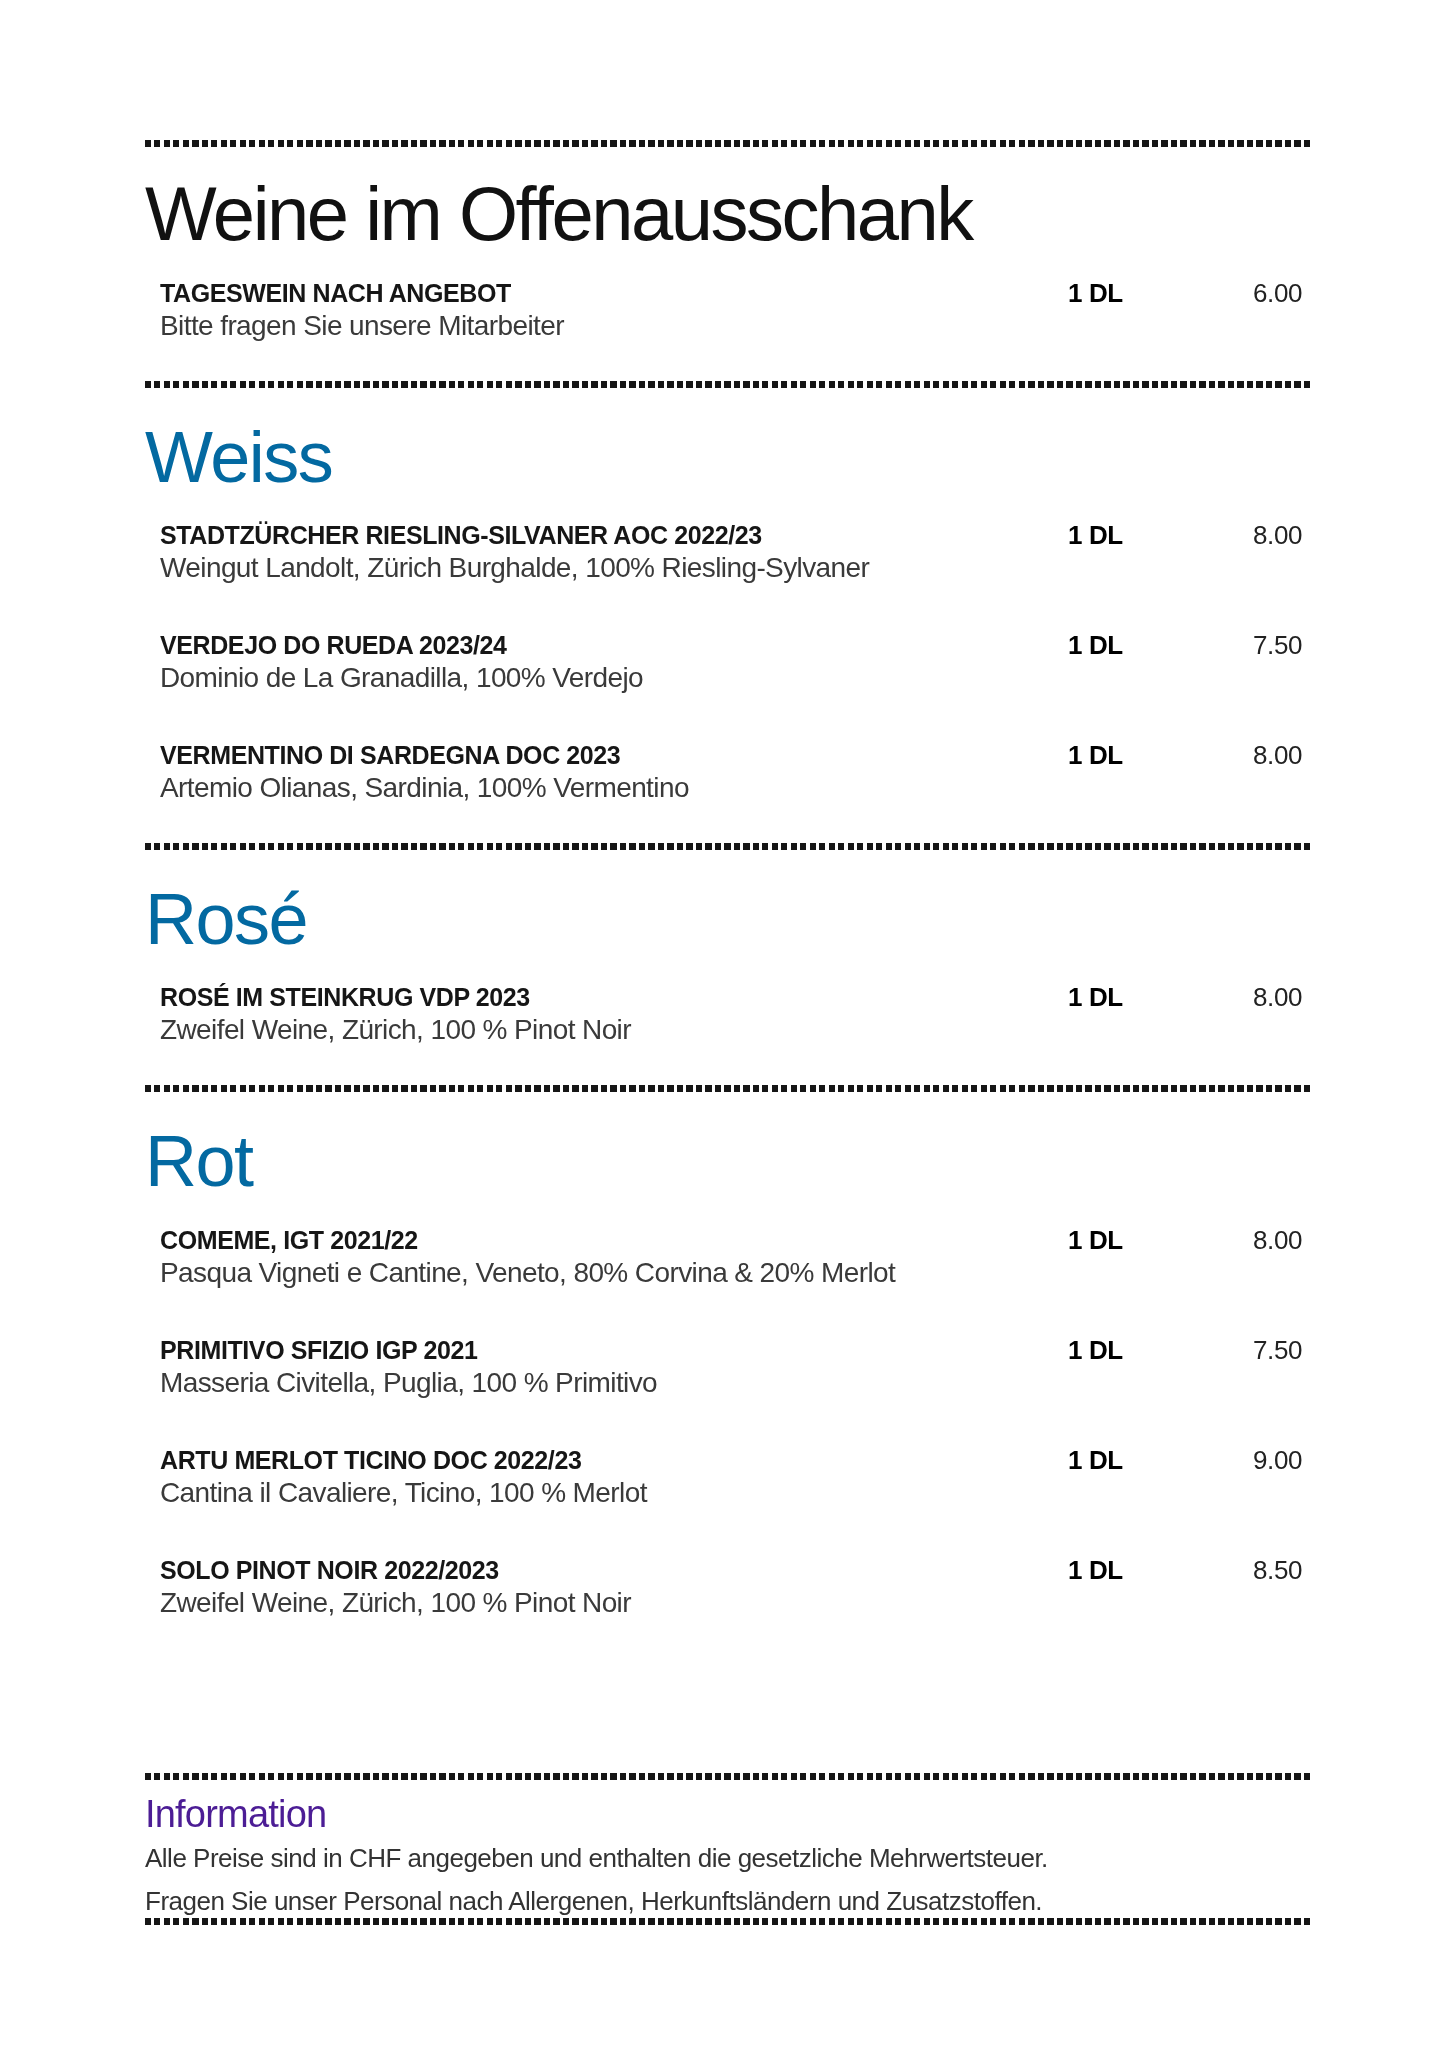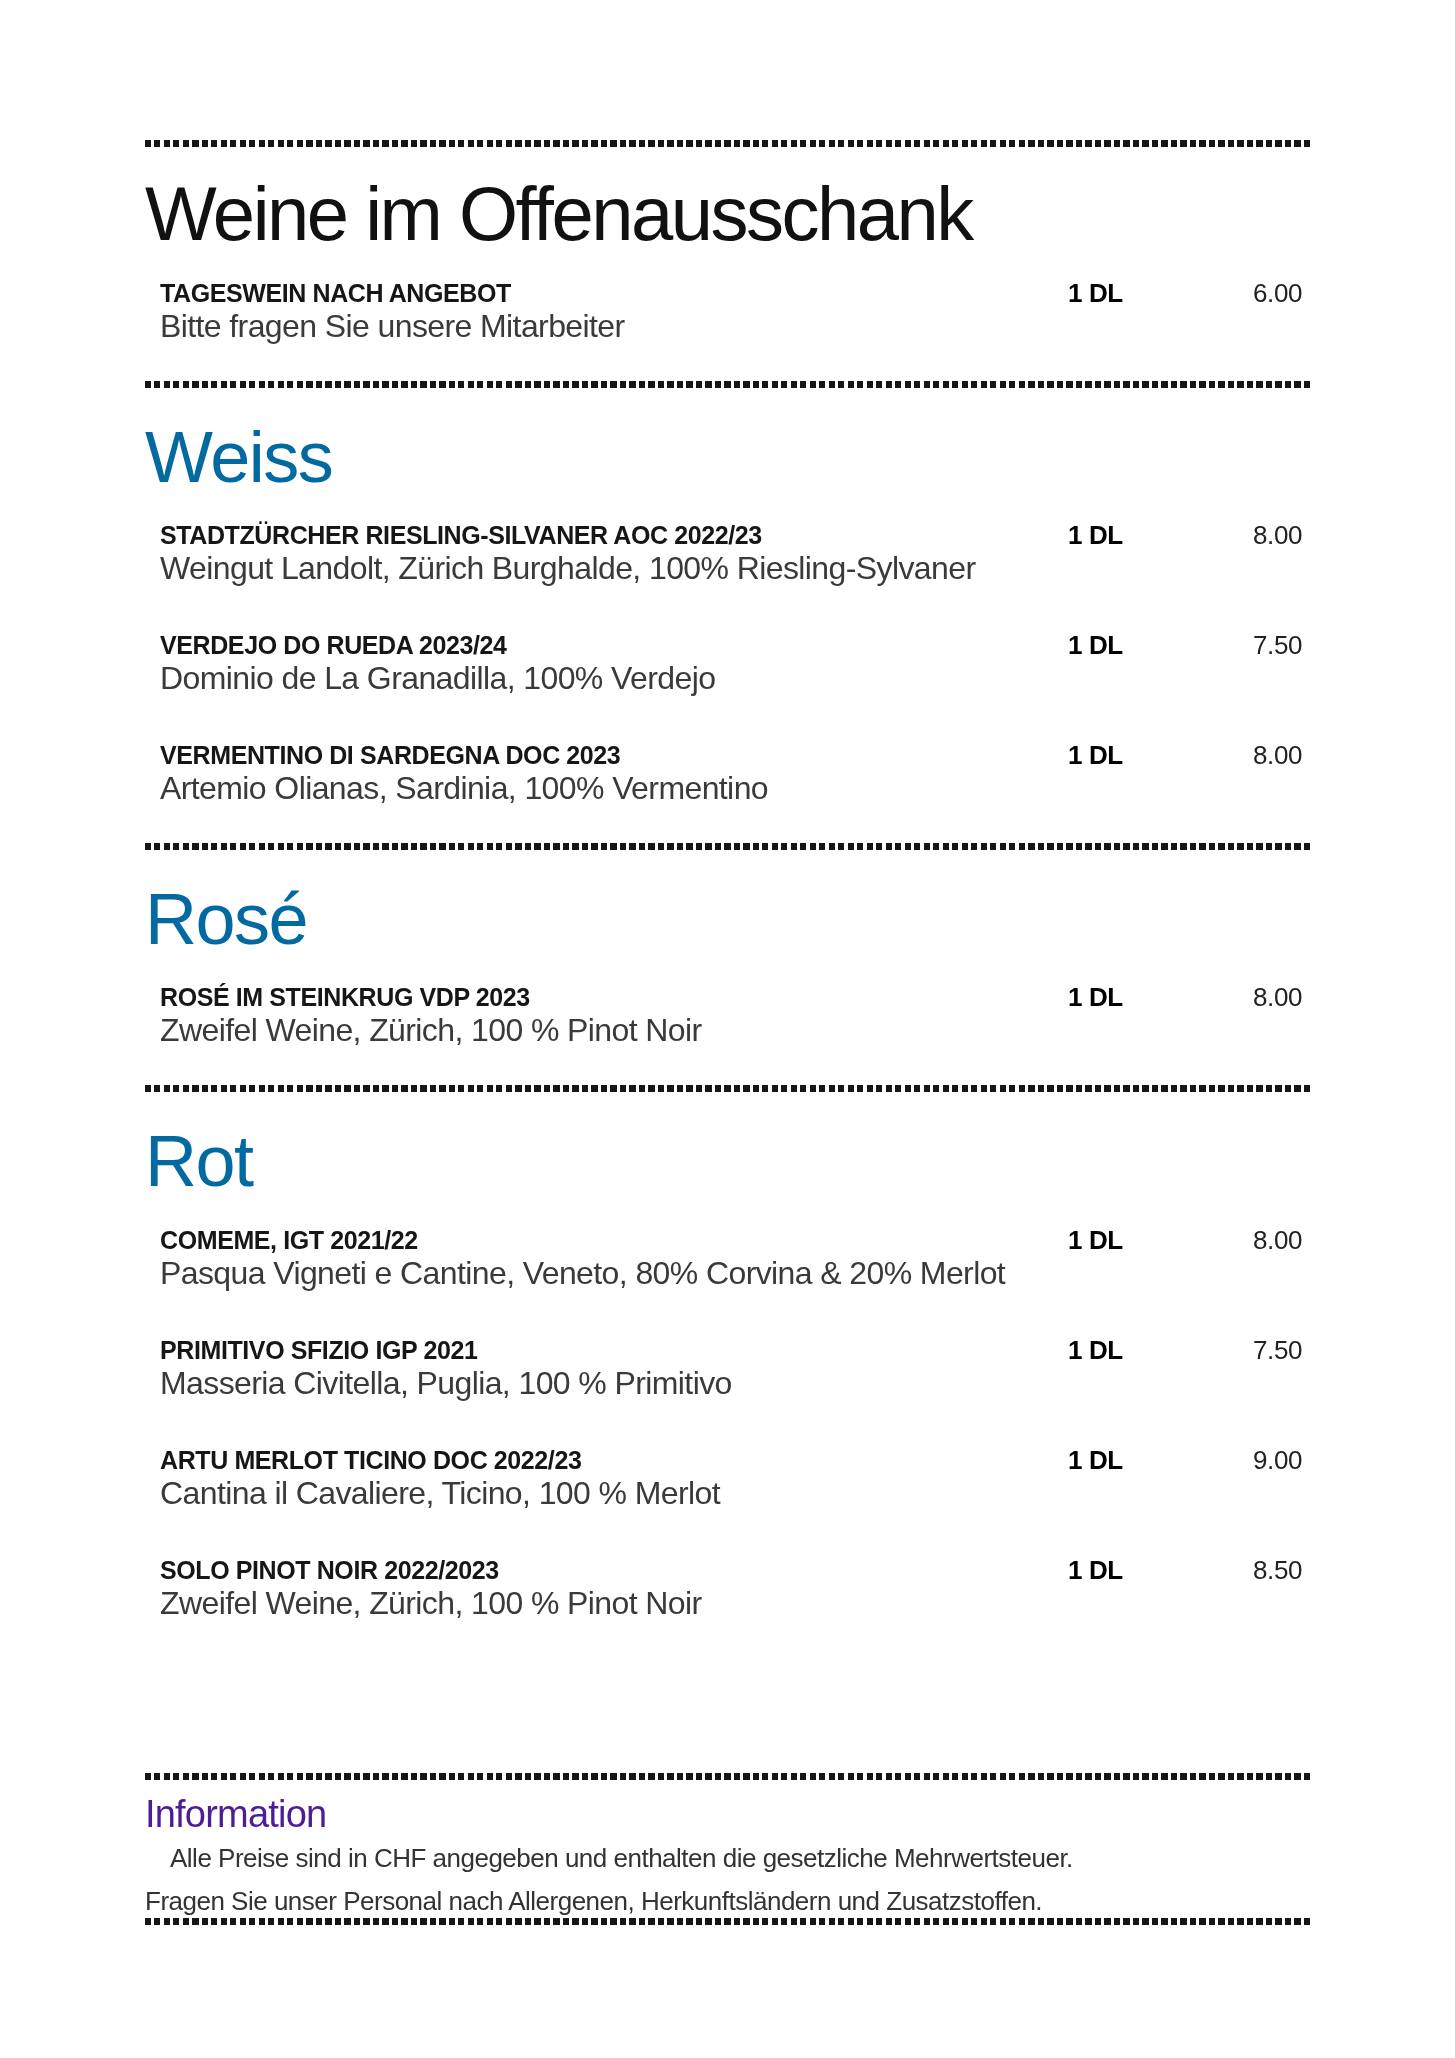--- a/index.html
+++ b/index.html
@@ -49,21 +49,21 @@
   .item-text { width: 908px; flex: none; margin-left: 15px; }
   .item-name {
     font-size: 25px;
     font-weight: 600;
     letter-spacing: -0.4px;
     line-height: 30px;
     color: #161616;
     white-space: nowrap;
   }
   .item-desc {
-    font-size: 32px;
+    font-size: 28px;
     font-weight: 400;
     letter-spacing: -0.6px;
     line-height: 36px;
     color: #3a3a3a;
     white-space: nowrap;
   }
   .item-size {
     width: 185px;
     flex: none;
     font-size: 26px;
@@ -92,21 +92,21 @@
   }
   p.info-line {
     margin: 0;
     font-size: 26px;
     font-weight: 400;
     letter-spacing: -0.5px;
     line-height: 30px;
     color: #333333;
     white-space: nowrap;
   }
-  p.info-line-1 { margin-top: 6px; margin-left: 25px; }
+  p.info-line-1 { margin-top: 6px; }
   p.info-line-2 { margin-top: 13px; }
 </style>
 </head>
 <body>
 
 <div class="page">
 
   <div class="rule rule-top"></div>
 
   <h1 class="title">Weine im Offenausschank</h1>

